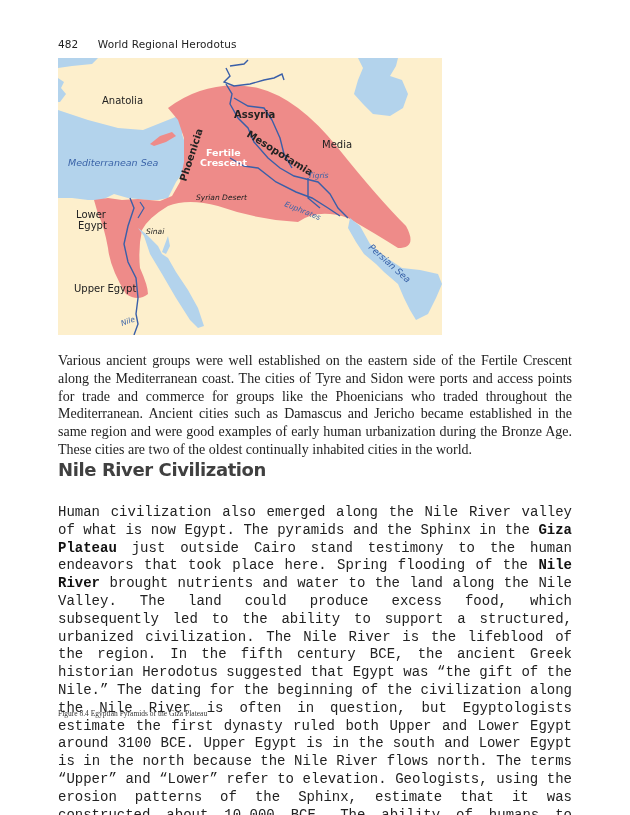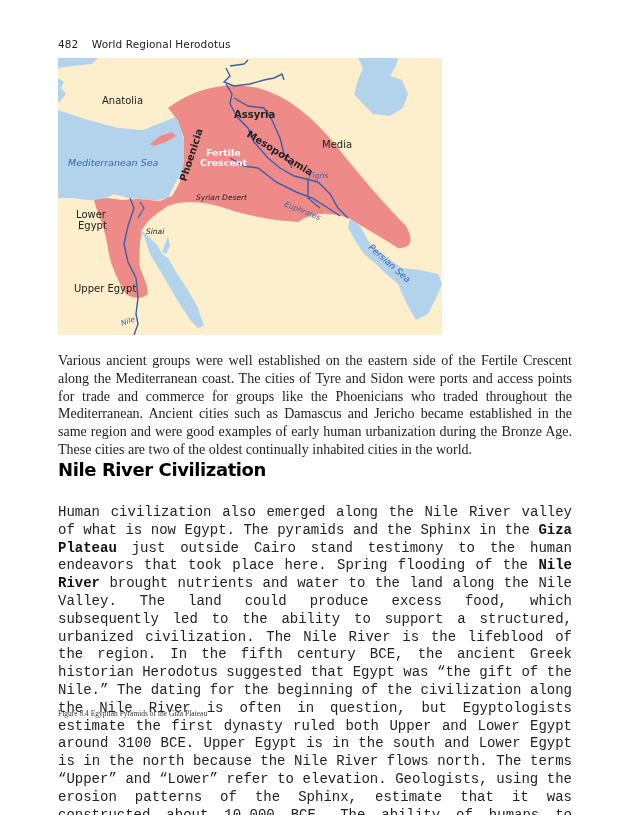--- a/index.html
+++ b/index.html
@@ -2,39 +2,39 @@
 <html><head>
   <meta charset="utf-8">
   <style>
     html, body { margin: 0; padding: 0; background: #ffffff; }
     body { width: 630px; height: 815px; position: relative; overflow: hidden; }
     .running-head {
       position: absolute; left: 58px; top: 38px;
       font-family: "DejaVu Sans", sans-serif; font-size: 10.5px; color: #222;
       letter-spacing: 0.1px;
     }
-    .running-head .pg { margin-right: 10px; }
+    .running-head .pg { margin-right: 16px; }
     .map-figure {
       position: absolute; left: 58px; top: 58px; width: 440px; height: 277px;
     }
     .map-figure svg { display: block; }
     .map-label {
       font-family: "DejaVu Sans", sans-serif;
     }
     .body-text {
       position: absolute; left: 58px; width: 514px;
       font-family: "Liberation Serif", serif; font-size: 14px; line-height: 17.8px;
       color: #222; text-align: justify; margin: 0;
     }
     .p1 { top: 352px; }
     .p2 { top: 504px; font-family: Liberation Mono, monospace; }
     .section-title {
       position: absolute; left: 58px; top: 459px; margin: 0;
       font-family: "DejaVu Sans", sans-serif; font-size: 18px; font-weight: bold;
-      color: #000000; letter-spacing: -0.4px;
+      color: #404040; letter-spacing: -0.4px;
     }
     .caption {
       position: absolute; left: 58px; top: 709px;
       font-family: "Liberation Serif", serif; font-size: 7.5px; color: #333;
     }
     b { font-weight: bold; color: #111; }
   </style>
 </head>
 <body>
 

